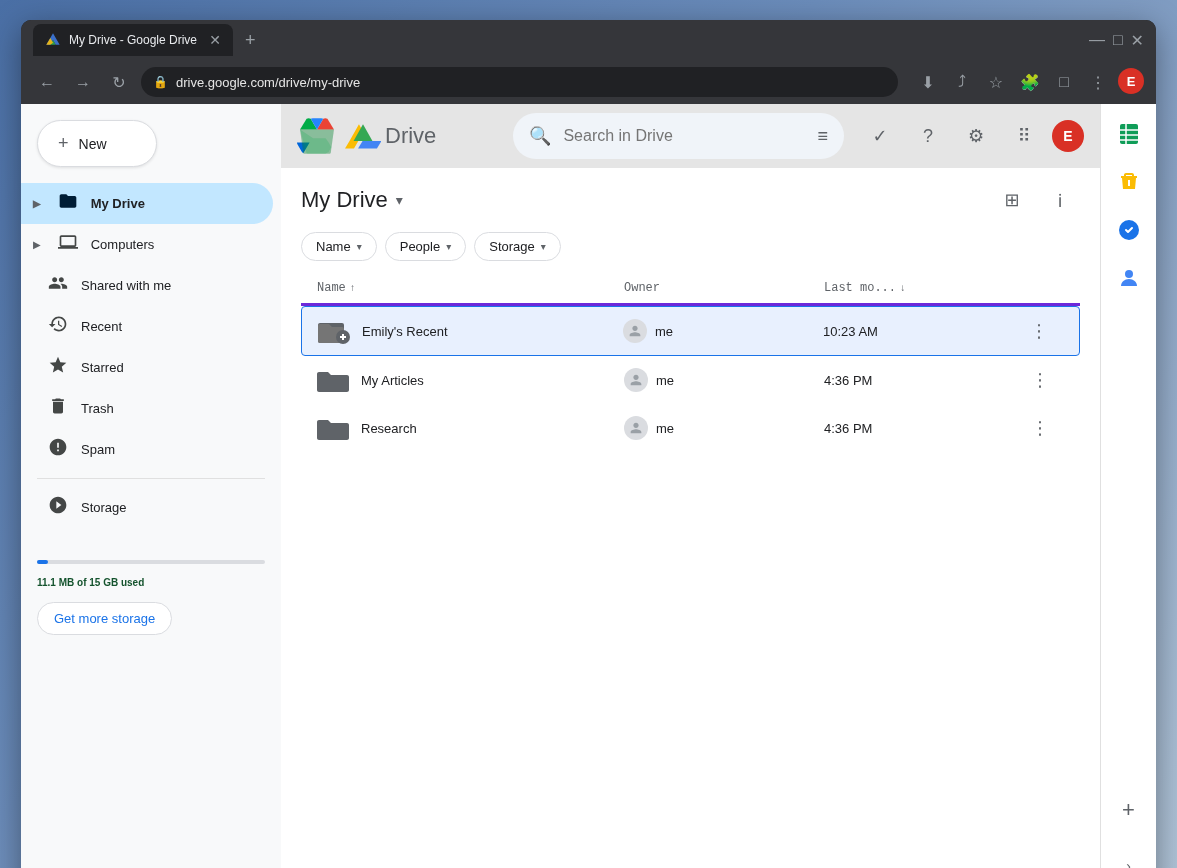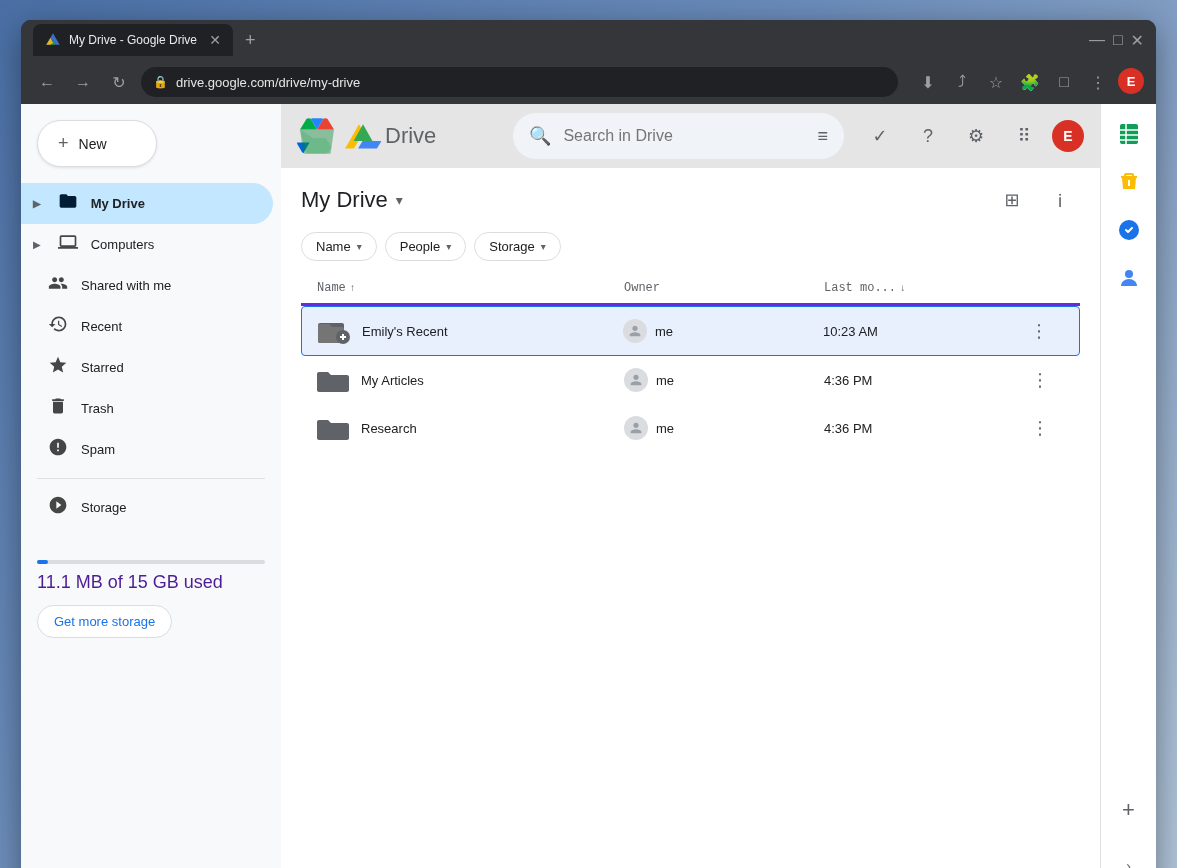--- a/index.html
+++ b/index.html
@@ -37,21 +37,21 @@
     .sidebar-item.active { background: #c2e7ff; font-weight: 600; }
     .sidebar-item .icon { font-size: 18px; color: #444746; width: 22px; text-align: center; }
     .sidebar-item.active .icon { color: #001d35; }
     .sidebar-expand { font-size: 10px; color: #5f6368; margin-right: 4px; }
 
     .sidebar-section { margin-top: 4px; }
 
     .storage-section { padding: 16px; margin-top: 8px; }
     .storage-bar-bg { height: 4px; background: #dadce0; border-radius: 2px; margin: 8px 0; }
     .storage-bar-fill { height: 4px; background: #1a73e8; border-radius: 2px; width: 5%; }
-    .storage-text { font-size: 18px; color: #4c1d95; }
+    .storage-text { font-size: 10px; color: #14532d; font-weight: bold; }
     .get-storage-btn { margin-top: 12px; border: 1px solid #dadce0; border-radius: 20px; padding: 8px 16px; font-size: 13px; color: #1a73e8; background: white; cursor: pointer; display: inline-block; }
 
     
     .main { flex: 1; background: white; overflow: hidden; display: flex; flex-direction: column; }
 
     
     .app-header { display: flex; align-items: center; padding: 8px 16px; background: #e5e5e5; gap: 16px; height: 64px; flex-shrink: 0; }
     .drive-logo { display: flex; align-items: center; gap: 8px; width: 200px; }
     .logo-text { font-size: 22px; color: #5f6368; font-weight: 400; }
     .search-box { flex: 1; max-width: 680px; background: #f0f4f9; border-radius: 24px; height: 46px; display: flex; align-items: center; padding: 0 16px; gap: 12px; }

